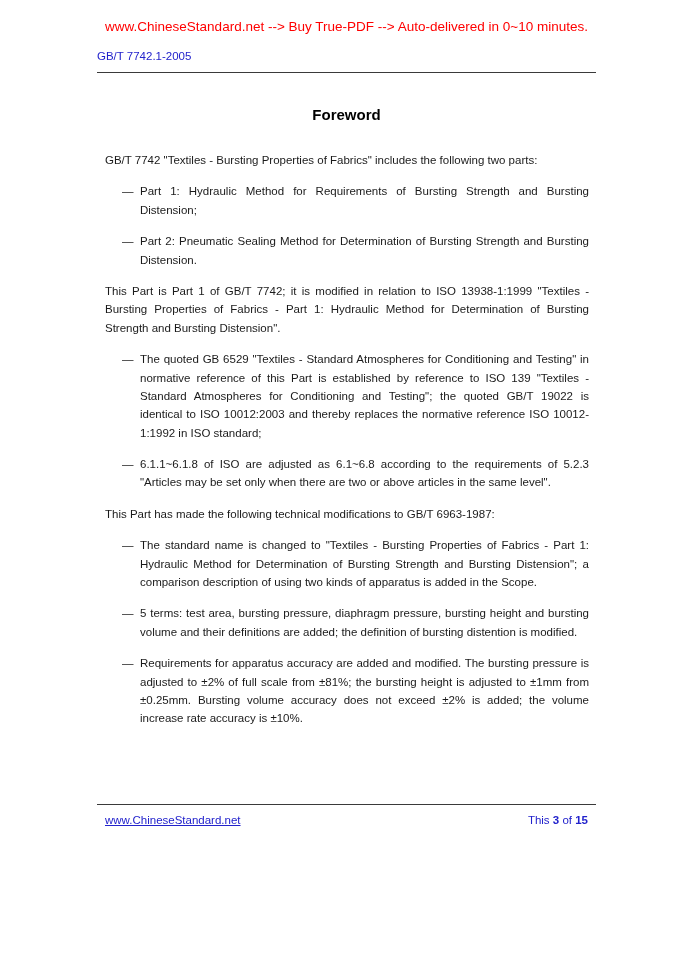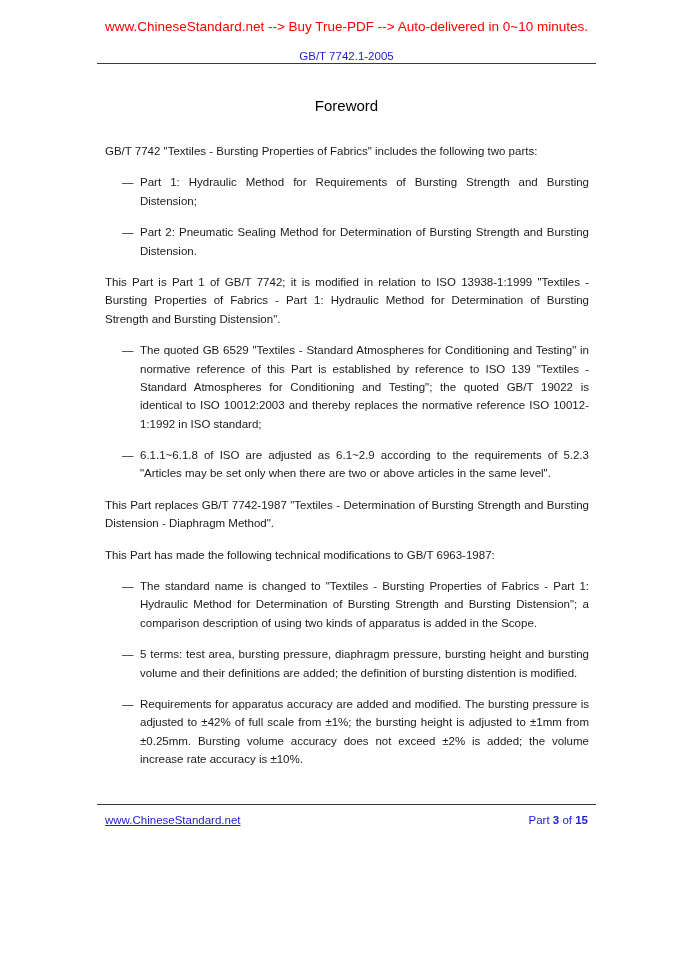--- a/index.html
+++ b/index.html
@@ -20,34 +20,35 @@
   }
   .banner {
     text-align: center;
     color: #ff0000;
     font-size: 13.5px;
     line-height: 18px;
     margin-bottom: 13px;
     white-space: nowrap;
   }
   .doc-number {
-    text-align: center;
+    text-align: left;
     color: #2222cc;
     font-size: 11.5px;
     line-height: 14px;
+    margin-bottom: 9px;
   }
   .rule {
     border: none;
     border-top: 1px solid #3a3a3a;
     margin: 0;
   }
   .title {
     text-align: center;
     font-size: 15px;
-    font-weight: normal;
+    font-weight: bold;
     line-height: 18px;
     margin: 33px 0 27px 0;
     color: #000000;
   }
   .body-content {
     padding: 0 7px 0 8px;
     font-size: 11.5px;
     line-height: 1.6;
     text-align: justify;
   }
@@ -122,45 +123,44 @@
     <p class="para">This Part is Part 1 of GB/T 7742; it is modified in relation to ISO 13938-1:1999 "Textiles - Bursting Properties of Fabrics - Part 1: Hydraulic Method for Determination of Bursting Strength and Bursting Distension".</p>
 
 
     <div class="bullet">
       <span class="marker">—</span>
       <span class="bullet-text">The quoted GB 6529 "Textiles - Standard Atmospheres for Conditioning and Testing" in normative reference of this Part is established by reference to ISO 139 "Textiles - Standard Atmospheres for Conditioning and Testing"; the quoted GB/T 19022 is identical to ISO 10012:2003 and thereby replaces the normative reference ISO 10012-1:1992 in ISO standard;</span>
     </div>
 
     <div class="bullet">
       <span class="marker">—</span>
-      <span class="bullet-text">6.1.1~6.1.8 of ISO are adjusted as 6.1~2.9 according to the requirements of 5.2.3 "Articles may be set only when there are two or above articles in the same level".</span>
+      <span class="bullet-text">6.1.1~6.1.8 of ISO are adjusted as 6.1~6.8 according to the requirements of 5.2.3 "Articles may be set only when there are two or above articles in the same level".</span>
     </div>
 
-    <p class="para">This Part replaces GB/T 7742-1987 "Textiles - Determination of Bursting Strength and Bursting Distension - Diaphragm Method".</p>
 
     <p class="para">This Part has made the following technical modifications to GB/T 6963-1987:</p>
 
     <div class="bullet">
       <span class="marker">—</span>
       <span class="bullet-text">The standard name is changed to "Textiles - Bursting Properties of Fabrics - Part 1: Hydraulic Method for Determination of Bursting Strength and Bursting Distension"; a comparison description of using two kinds of apparatus is added in the Scope.</span>
     </div>
 
     <div class="bullet">
       <span class="marker">—</span>
       <span class="bullet-text">5 terms: test area, bursting pressure, diaphragm pressure, bursting height and bursting volume and their definitions are added; the definition of bursting distention is modified.</span>
     </div>
 
     <div class="bullet">
       <span class="marker">—</span>
-      <span class="bullet-text">Requirements for apparatus accuracy are added and modified. The bursting pressure is adjusted to ±42% of full scale from ±1%; the bursting height is adjusted to ±1mm from ±0.25mm. Bursting volume accuracy does not exceed ±2% is added; the volume increase rate accuracy is ±10%.</span>
+      <span class="bullet-text">Requirements for apparatus accuracy are added and modified. The bursting pressure is adjusted to ±2% of full scale from ±81%; the bursting height is adjusted to ±1mm from ±0.25mm. Bursting volume accuracy does not exceed ±2% is added; the volume increase rate accuracy is ±10%.</span>
     </div>
 
   </div>
 
   <div class="footer">
     <hr class="rule">
     <div class="footer-row">
       <a class="footer-link">www.ChineseStandard.net</a>
-      <div class="page-indicator"><span>Part </span><b>3</b><span> of </span><b>15</b></div>
+      <div class="page-indicator"><span>This </span><b>3</b><span> of </span><b>15</b></div>
     </div>
   </div>
 
 </div>
 
 </body></html>

